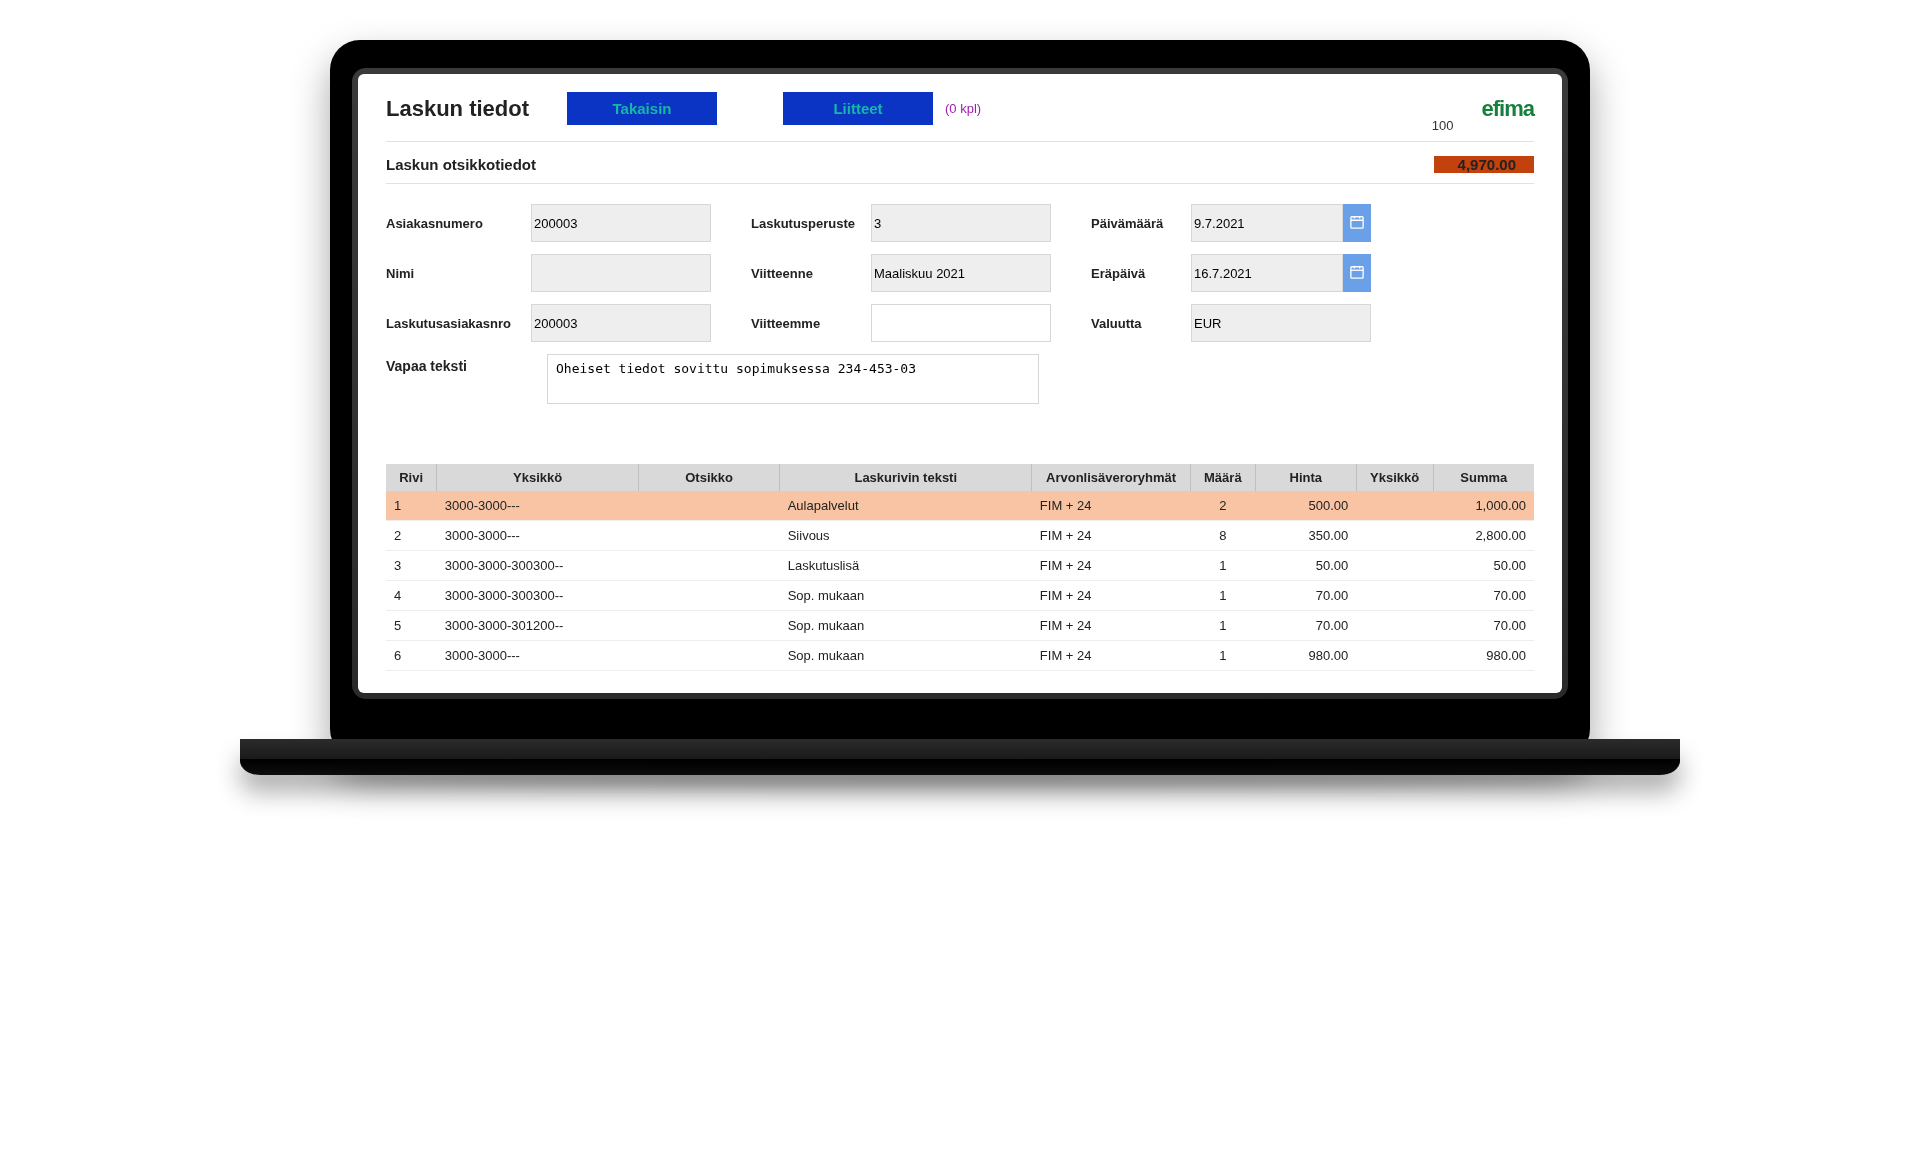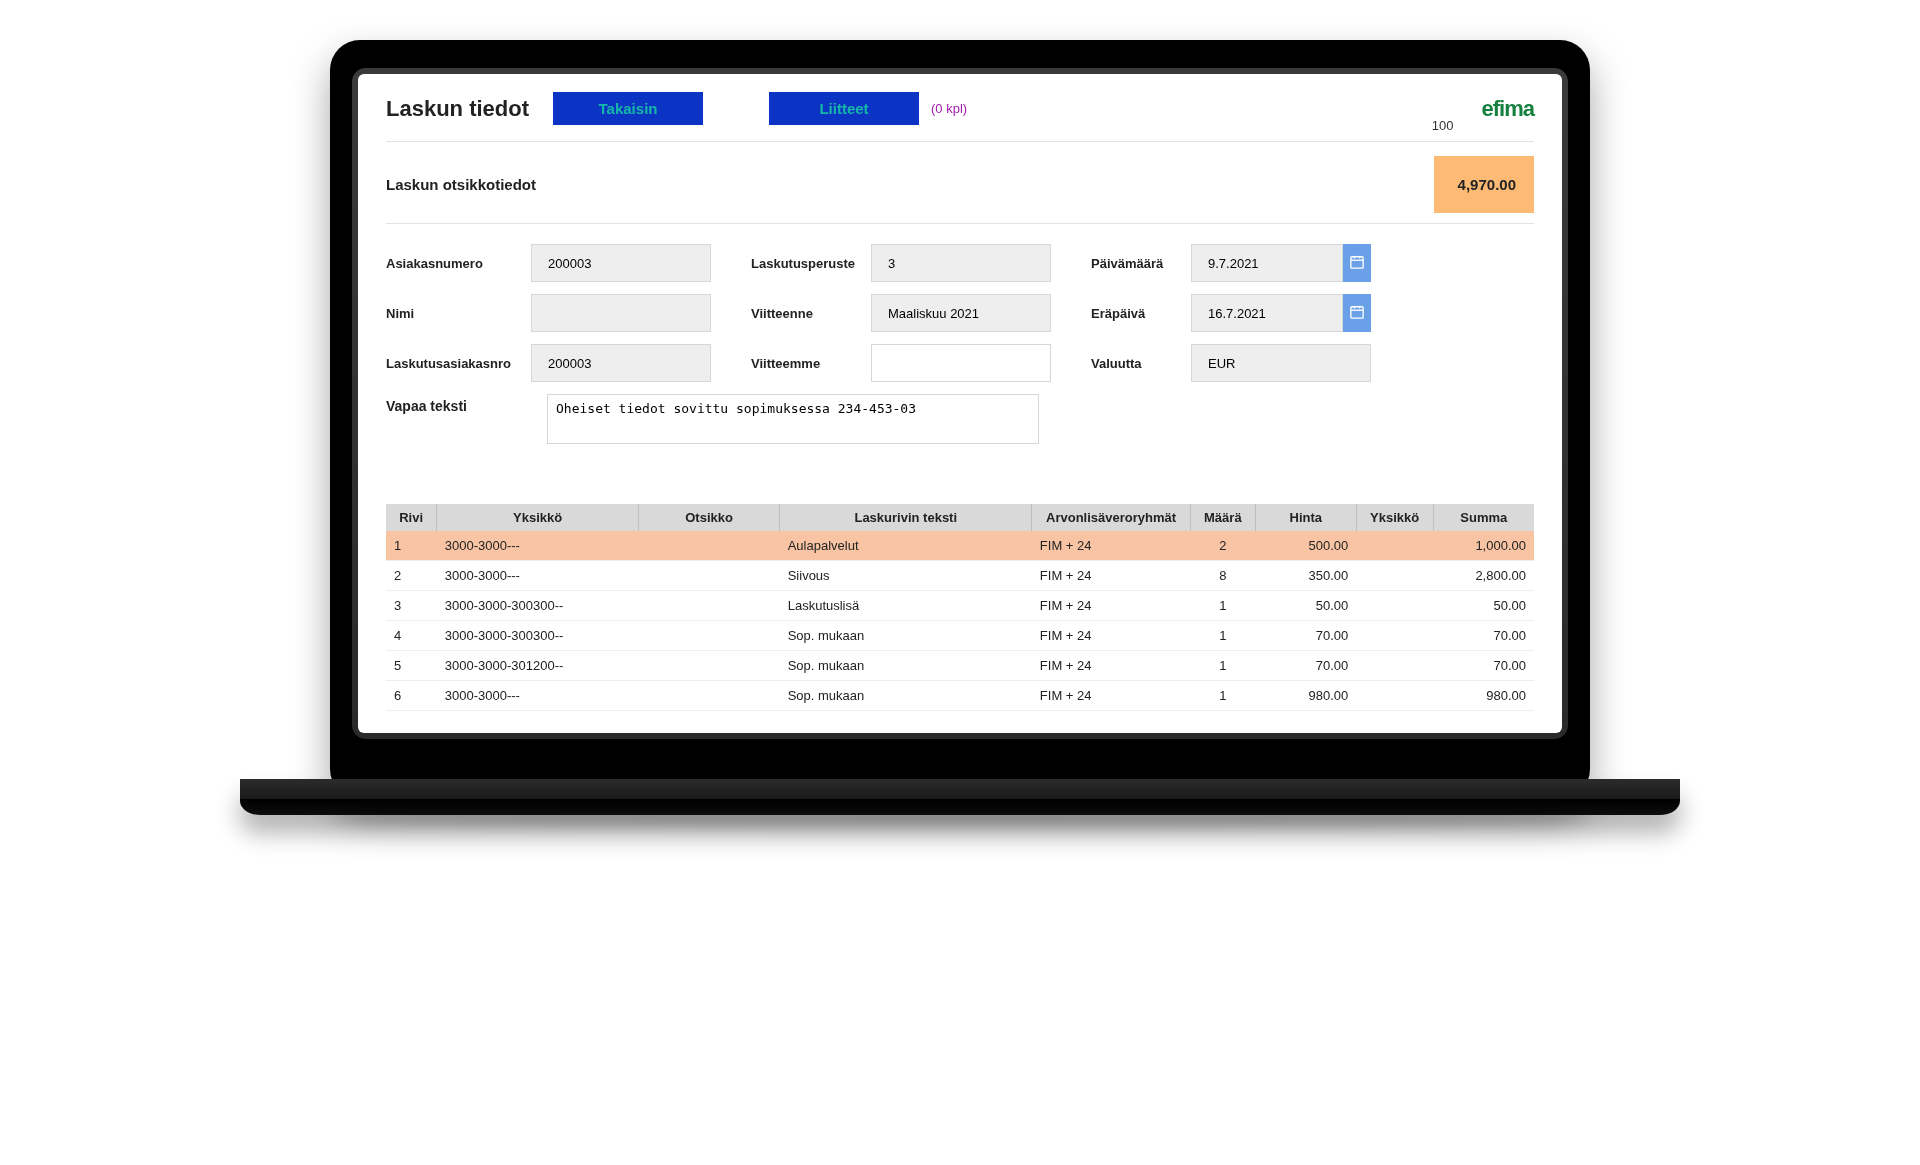--- a/index.html
+++ b/index.html
@@ -67,21 +67,21 @@
     display: flex;
     align-items: center;
     gap: 18px;
     padding-bottom: 16px;
     border-bottom: 1px solid #e2e2e2;
     position: relative;
   }
   .hdr-title {
     font-size: 22px;
     font-weight: 600;
-    margin-right: 6px;
+    margin-right: 20px;
   }
   .btn {
     background: #0b34c4;
     color: #14b8a6;
     font-weight: 600;
     border: none;
     padding: 8px 0;
     width: 150px;
     text-align: center;
     cursor: pointer;
@@ -113,41 +113,41 @@
     justify-content: space-between;
     align-items: center;
     margin-top: 14px;
     margin-bottom: 10px;
   }
   .section-title {
     font-weight: 600;
     font-size: 15px;
   }
   .total-box {
-    background: #fdba74;
-    padding: 20px 18px;
+    background: #c2410c;
+    padding: 0 18px;
     font-weight: 700;
     font-size: 15px;
     min-width: 100px;
     text-align: right;
   }
 
   .form-grid {
     display: grid;
     grid-template-columns: 145px 180px 40px 120px 180px 40px 100px 180px;
     row-gap: 12px;
     align-items: center;
     margin-top: 20px;
     font-size: 13px;
   }
   .lbl { font-weight: 600; }
   .inp, .ta {
     background: #eee;
     border: 1px solid #d7d7d7;
-    padding: 4px 16px;
+    padding: 4px 2px;
     font-size: 13px;
     height: 38px;
     line-height: 16px;
     width: 100%;
   }
   .inp.white { background: #fff; }
   .inp-date-wrap {
     display: flex;
     width: 180px;
   }

